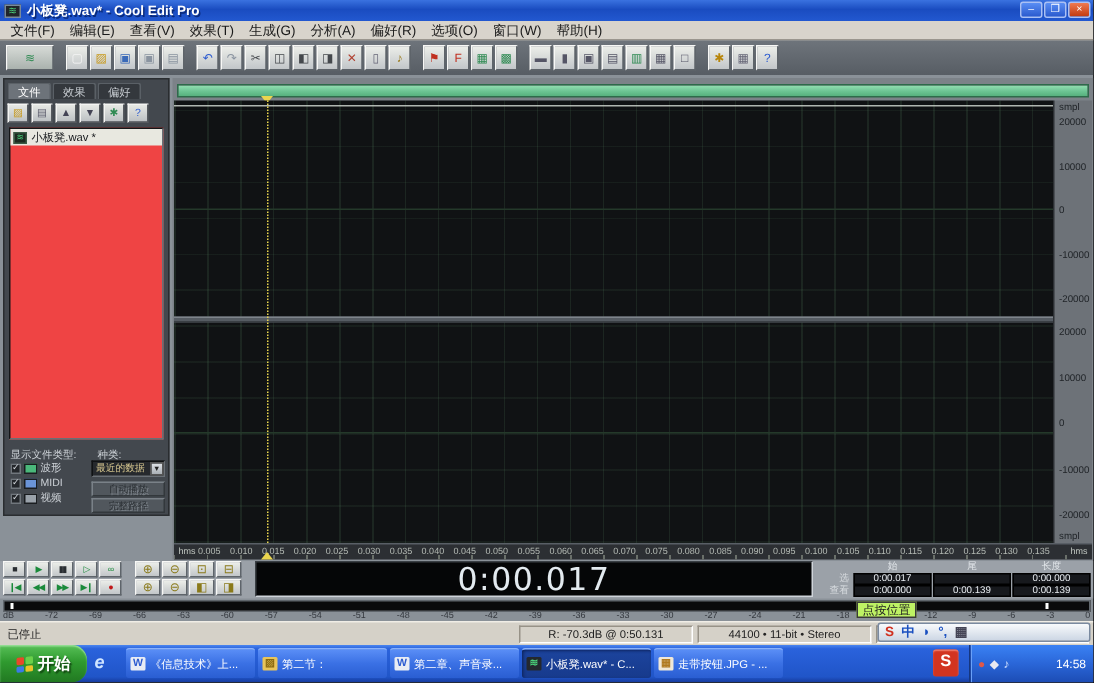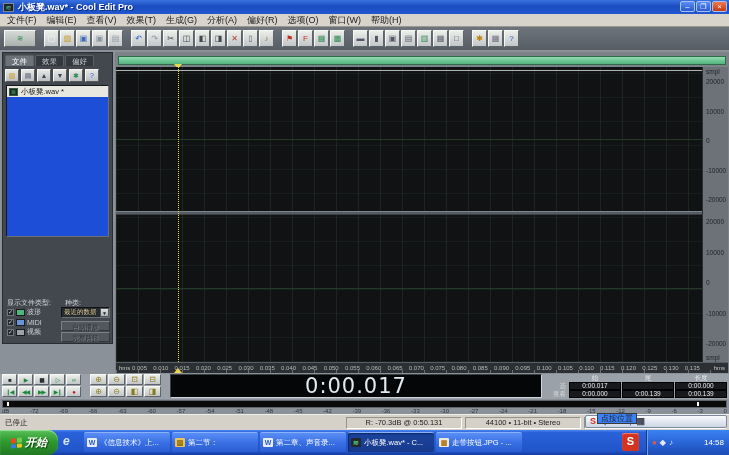--- a/index.html
+++ b/index.html
@@ -37,21 +37,21 @@
   .organizer{position:absolute;left:2px;top:52px;width:111px;height:292px;
     background:#43484e;border:1px solid #2a2d30;}
   .org-tabs{display:flex;gap:1px;padding:2px 2px 0 2px;height:13px;}
   .org-tab{padding:1px 6px 0 6px;font-size:7.5px;color:#c8cdd2;background:#34383d;
     border:1px solid #5a6066;border-bottom:none;border-radius:2px 2px 0 0;white-space:nowrap;}
   .org-tab.active{background:#6d737a;color:#ffffff;}
   .org-tools{display:flex;gap:2px;padding:3px 2px 2px 2px;}
   .org-tool{width:14px;height:13px;background:linear-gradient(180deg,#e6e8e4,#bcc0c3);
     border:1px solid;border-color:#f4f4f2 #55595e #55595e #f4f4f2;
     display:flex;align-items:center;justify-content:center;font-size:7px;line-height:7px;}
-  .filelist{position:absolute;left:3px;top:32px;width:103px;height:152px;background:#1d4ed8;
+  .filelist{position:absolute;left:3px;top:32px;width:103px;height:208px;background:#ef4444;
     border:1px solid;border-color:#141618 #6a7076 #6a7076 #141618;}
   .file-row{height:11px;background:#e8e8e0;display:flex;align-items:center;gap:3px;padding-left:2px;}
   .file-row .ficon{width:9px;height:8px;background:#1c2a20;border:1px solid #3a5a44;
     color:#4ad07a;font-size:6px;line-height:6px;text-align:center;flex:none;}
   .file-row span.fname{font-size:7.5px;color:#15181b;white-space:nowrap;}
 
   .ftype{position:absolute;left:0;top:244px;width:109px;height:46px;font-size:7px;color:#ccd1d6;}
   .ftype .lbl1{position:absolute;left:4px;top:1px;}
   .ftype .lbl2{position:absolute;left:62px;top:1px;}
   .checks{position:absolute;left:4px;top:11px;display:flex;flex-direction:column;gap:2px;}
@@ -135,37 +135,37 @@
     border-top:1px solid #f0ede6;display:flex;align-items:center;font-size:7.5px;color:#222;}
   .st-left{flex:1;padding-left:5px;}
   .st-cell{height:12px;border-left:1px solid #979287;border-top:1px solid #979287;
     border-right:1px solid #fff;border-bottom:1px solid #fff;
     display:flex;align-items:center;justify-content:center;margin-right:3px;white-space:nowrap;}
   .st-rec{width:116px;}
   .st-fmt{width:116px;}
   .st-pad{width:142px;}
 
   
-  .tooltip{position:absolute;left:597px;top:401px;height:11px;background:#3b82f6;
-    border:1px solid #3a3a3a;font-size:8px;color:#222;line-height:9px;padding:0 3px;z-index:30;white-space:nowrap;margin-top:12px;}
+  .tooltip{position:absolute;left:571px;top:401px;height:11px;background:#bef264;
+    border:1px solid #3a3a3a;font-size:8px;color:#222;line-height:9px;padding:0 3px;z-index:30;white-space:nowrap;}
   .imebar{position:absolute;left:585px;top:415px;width:142px;height:13px;z-index:25;
     background:linear-gradient(180deg,#f8fafc,#ccd6e4);border:1px solid #7a8aa0;border-radius:2px;
     display:flex;align-items:center;gap:5px;padding:0 4px;}
   .ime-item{font-size:9px;font-weight:bold;line-height:9px;}
 
   
   .taskbar{position:absolute;left:0;top:430px;width:729px;height:25px;
     background:linear-gradient(180deg,#4a86f0 0%,#2a62dc 10%,#2055c8 85%,#163a9c 100%);}
   .startbtn{position:absolute;left:0;top:0;height:25px;width:58px;border-radius:0 10px 10px 0;
     background:linear-gradient(180deg,#58c058 0%,#2f9a2f 45%,#217821 100%);
     box-shadow:inset 0 1px 1px #9ae09a;display:flex;align-items:center;justify-content:center;gap:3px;}
   .flag{width:11px;height:10px;display:grid;grid-template:1fr 1fr/1fr 1fr;gap:1px;transform:skewY(-6deg);}
   .flag i{border-radius:1px;}
   .f1{background:#e8482a;} .f2{background:#6ad04a;} .f3{background:#3a7ae8;} .f4{background:#e8c42a;}
-  .start-text{color:#fff;font-size:11px;font-weight:bold;font-style:italic;text-shadow:1px 1px 1px #10430f;}
+  .start-text{color:#fff;font-size:11px;font-weight:bold;text-shadow:1px 1px 1px #10430f;}
   .quicklaunch{position:absolute;left:63px;top:4px;color:#cfe4ff;font-size:12px;font-style:italic;font-weight:bold;}
   .tasks{position:absolute;left:84px;top:2px;display:flex;gap:2px;}
   .task{width:86px;height:20px;border-radius:2px;background:linear-gradient(180deg,#5a8ef6 0%,#3a70e4 50%,#2a5ed2 100%);
     border-top:1px solid #8ab2fa;display:flex;align-items:center;gap:3px;padding:0 3px;color:#fff;}
   .task.active{background:linear-gradient(180deg,#1c449e,#173a8c);box-shadow:inset 1px 1px 2px #0e2560;}
   .task .ticon{width:10px;height:9px;border-radius:1px;flex:none;
     display:flex;align-items:center;justify-content:center;font-size:7px;font-weight:bold;line-height:7px;}
   .task .tlabel{font-size:7.5px;white-space:nowrap;overflow:hidden;}
   .sq-btn{position:absolute;left:622px;top:3px;width:17px;height:18px;background:#d23420;border-radius:2px;
     color:#fff;font-weight:bold;font-size:11px;text-align:center;line-height:17px;box-shadow:inset 0 1px 1px #f08070;}

